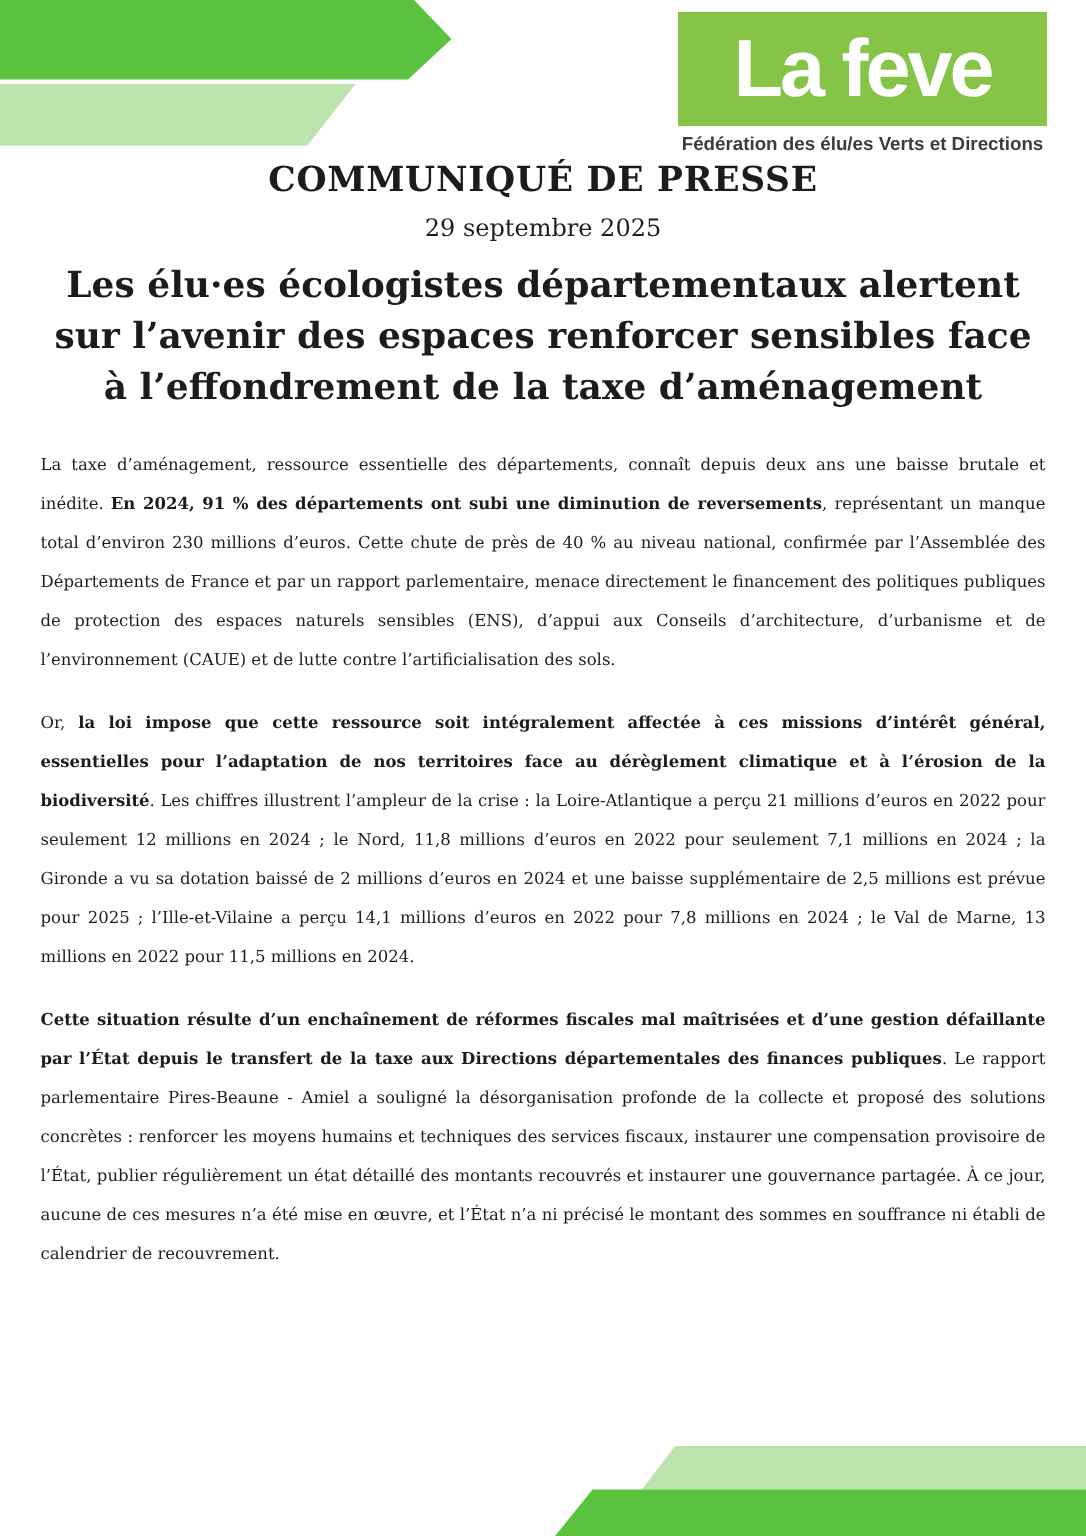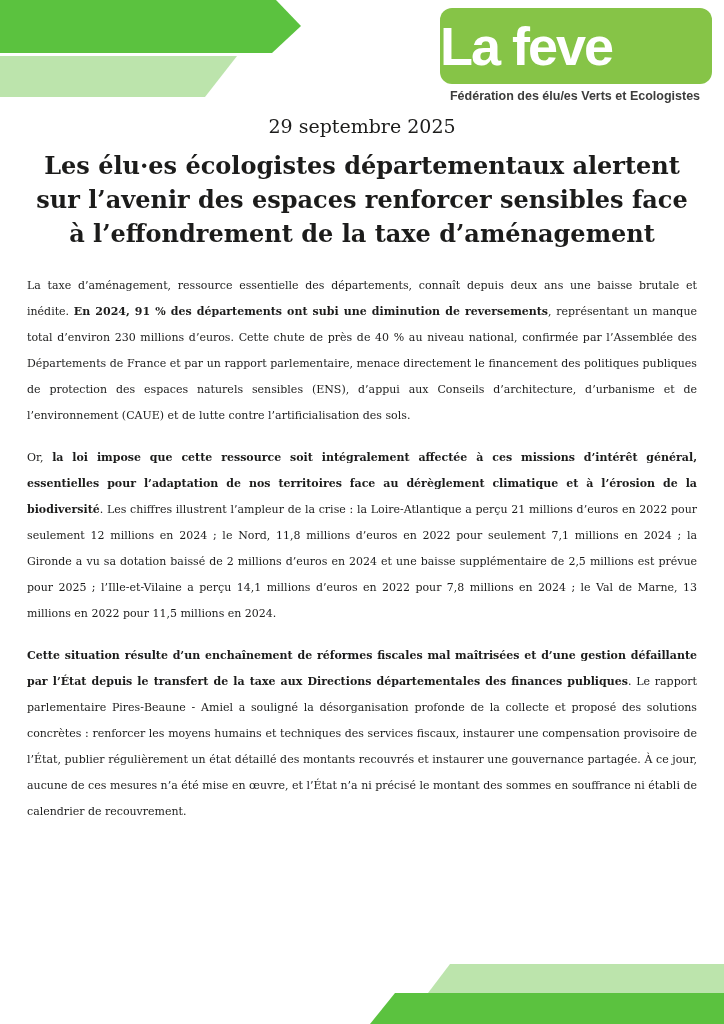--- a/index.html
+++ b/index.html
@@ -19,32 +19,32 @@
 
   .logo {
     position: absolute;
     top: 8px;
     right: 14px;
     width: 270px;
     text-align: center;
     font-family: "Liberation Sans", sans-serif;
   }
   .logo-box {
-    width: 272px;
+    width: 246px;
     height: 76px;
     margin: 0 auto;
     background: #86c447;
     color: #ffffff;
     display: flex;
     align-items: center;
+    justify-content: center;
     font-weight: bold;
     font-size: 54px;
     letter-spacing: -2px;
     line-height: 1;
-    border-radius: 12px;
   }
   .logo-tagline {
     margin-top: 5px;
     font-size: 12.5px;
     font-weight: bold;
     color: #3c3c3b;
     white-space: nowrap;
   }
 
   .content {
@@ -55,21 +55,21 @@
   }
   .kicker {
     margin: 0;
     font-size: 23px;
     font-weight: bold;
     text-align: center;
     letter-spacing: 0.5px;
   }
   .date {
     margin-top: 9px;
-    font-size: 19px;
+    font-size: 16px;
     text-align: center;
   }
   .title {
     max-width: 660px;
     margin: 12px auto 22px auto;
     font-size: 24px;
     font-weight: bold;
     line-height: 1.42;
     text-align: center;
   }
@@ -88,24 +88,25 @@
 
   <svg class="deco top-left" width="310" height="100" viewBox="0 0 310 100">
     <polygon points="0,0 276,0 301,26 272,53 0,53" fill="#5bc23f"></polygon>
     <polygon points="0,56 237,56 205,97 0,97" fill="#bce4ac"></polygon>
   </svg>
 
   <div class="logo">
     <div class="logo-box" style="background: rgb(134, 196, 71); color: rgb(255, 255, 255);">
       <span>La feve</span>
     </div>
-    <div class="logo-tagline">Fédération des élu/es Verts et Ecologistes</div>
+    <div class="logo-tagline">Fédération des élu/es Verts et Directions</div>
   </div>
 
   <div class="content">
+    <h2 class="kicker">COMMUNIQUÉ DE PRESSE</h2>
     <div class="date">29 septembre 2025</div>
     <h1 class="title">Les élu·es écologistes départementaux alertent sur l’avenir des espaces renforcer sensibles face à l’effondrement de la taxe d’aménagement</h1>
     <div class="body">
         <p class="para"><span>La taxe d’aménagement, ressource essentielle des départements, connaît depuis deux ans une baisse brutale et inédite. </span><span class="b">En 2024, 91 % des départements ont subi une diminution de reversements</span><span>, représentant un manque total d’environ 230 millions d’euros. Cette chute de près de 40 % au niveau national, confirmée par l’Assemblée des Départements de France et par un rapport parlementaire, menace directement le financement des politiques publiques de protection des espaces naturels sensibles (ENS), d’appui aux Conseils d’architecture, d’urbanisme et de l’environnement (CAUE) et de lutte contre l’artificialisation des sols.</span></p>
         <p class="para"><span>Or, </span><span class="b">la loi impose que cette ressource soit intégralement affectée à ces missions d’intérêt général, essentielles pour l’adaptation de nos territoires face au dérèglement climatique et à l’érosion de la biodiversité</span><span>. Les chiffres illustrent l’ampleur de la crise : la Loire-Atlantique a perçu 21 millions d’euros en 2022 pour seulement 12 millions en 2024 ; le Nord, 11,8 millions d’euros en 2022 pour seulement 7,1 millions en 2024 ; la Gironde a vu sa dotation baissé de 2 millions d’euros en 2024 et une baisse supplémentaire de 2,5 millions est prévue pour 2025 ; l’Ille-et-Vilaine a perçu 14,1 millions d’euros en 2022 pour 7,8 millions en 2024 ; le Val de Marne, 13 millions en 2022 pour 11,5 millions en 2024.</span></p>
         <p class="para"><span class="b">Cette situation résulte d’un enchaînement de réformes fiscales mal maîtrisées et d’une gestion défaillante par l’État depuis le transfert de la taxe aux Directions départementales des finances publiques</span><span>. Le rapport parlementaire Pires-Beaune - Amiel a souligné la désorganisation profonde de la collecte et proposé des solutions concrètes : renforcer les moyens humains et techniques des services fiscaux, instaurer une compensation provisoire de l’État, publier régulièrement un état détaillé des montants recouvrés et instaurer une gouvernance partagée. À ce jour, aucune de ces mesures n’a été mise en œuvre, et l’État n’a ni précisé le montant des sommes en souffrance ni établi de calendrier de recouvrement.</span></p>
       </div>
   </div>
 
   <svg class="deco bottom-right" width="354" height="61" viewBox="0 0 354 61">

